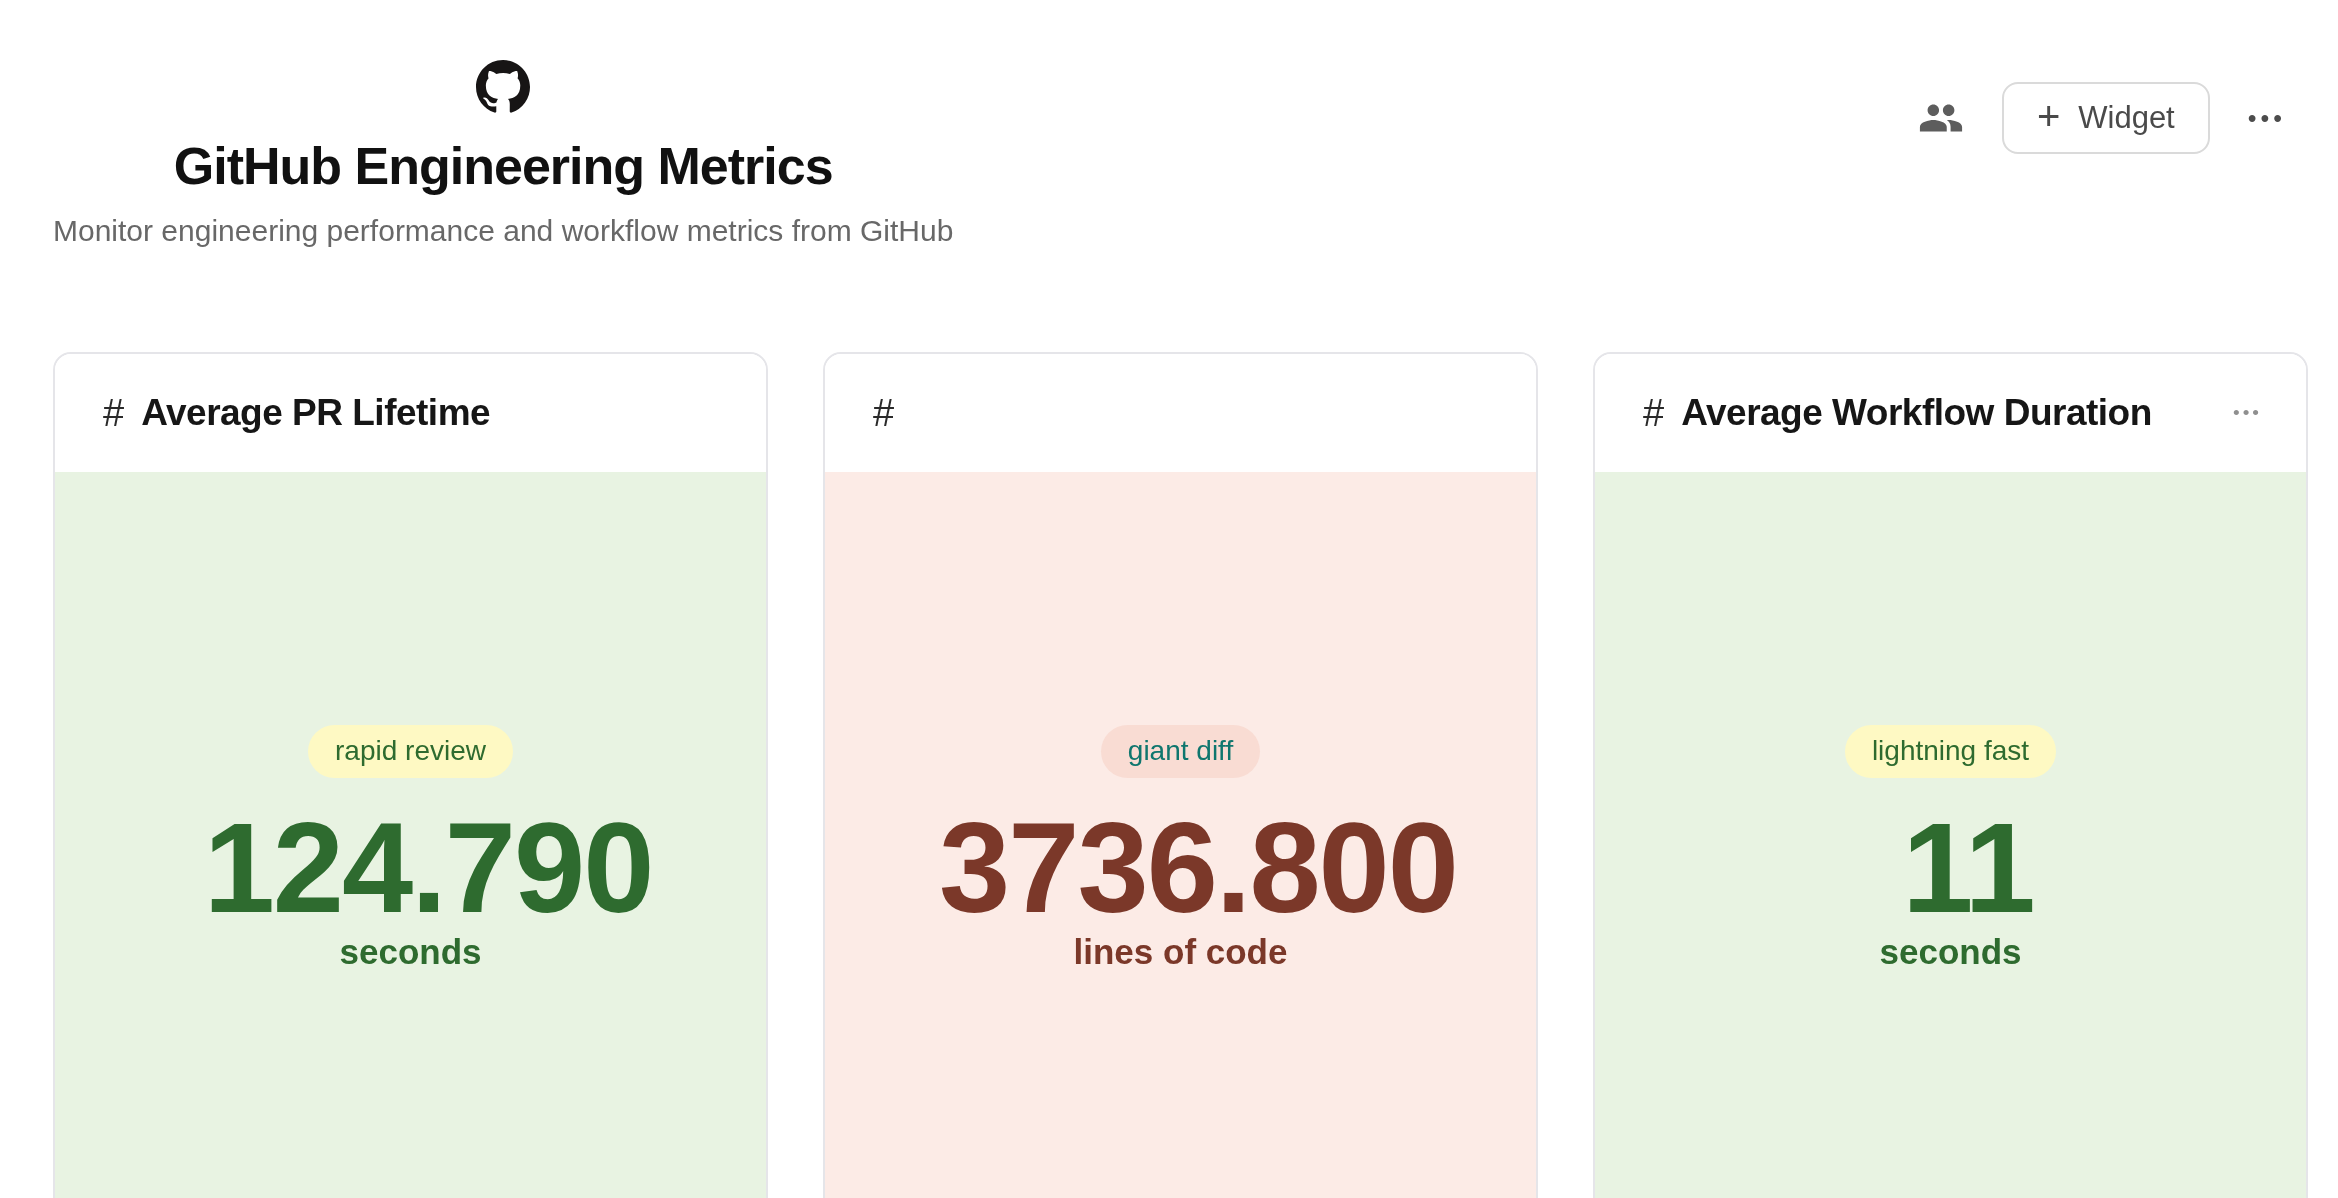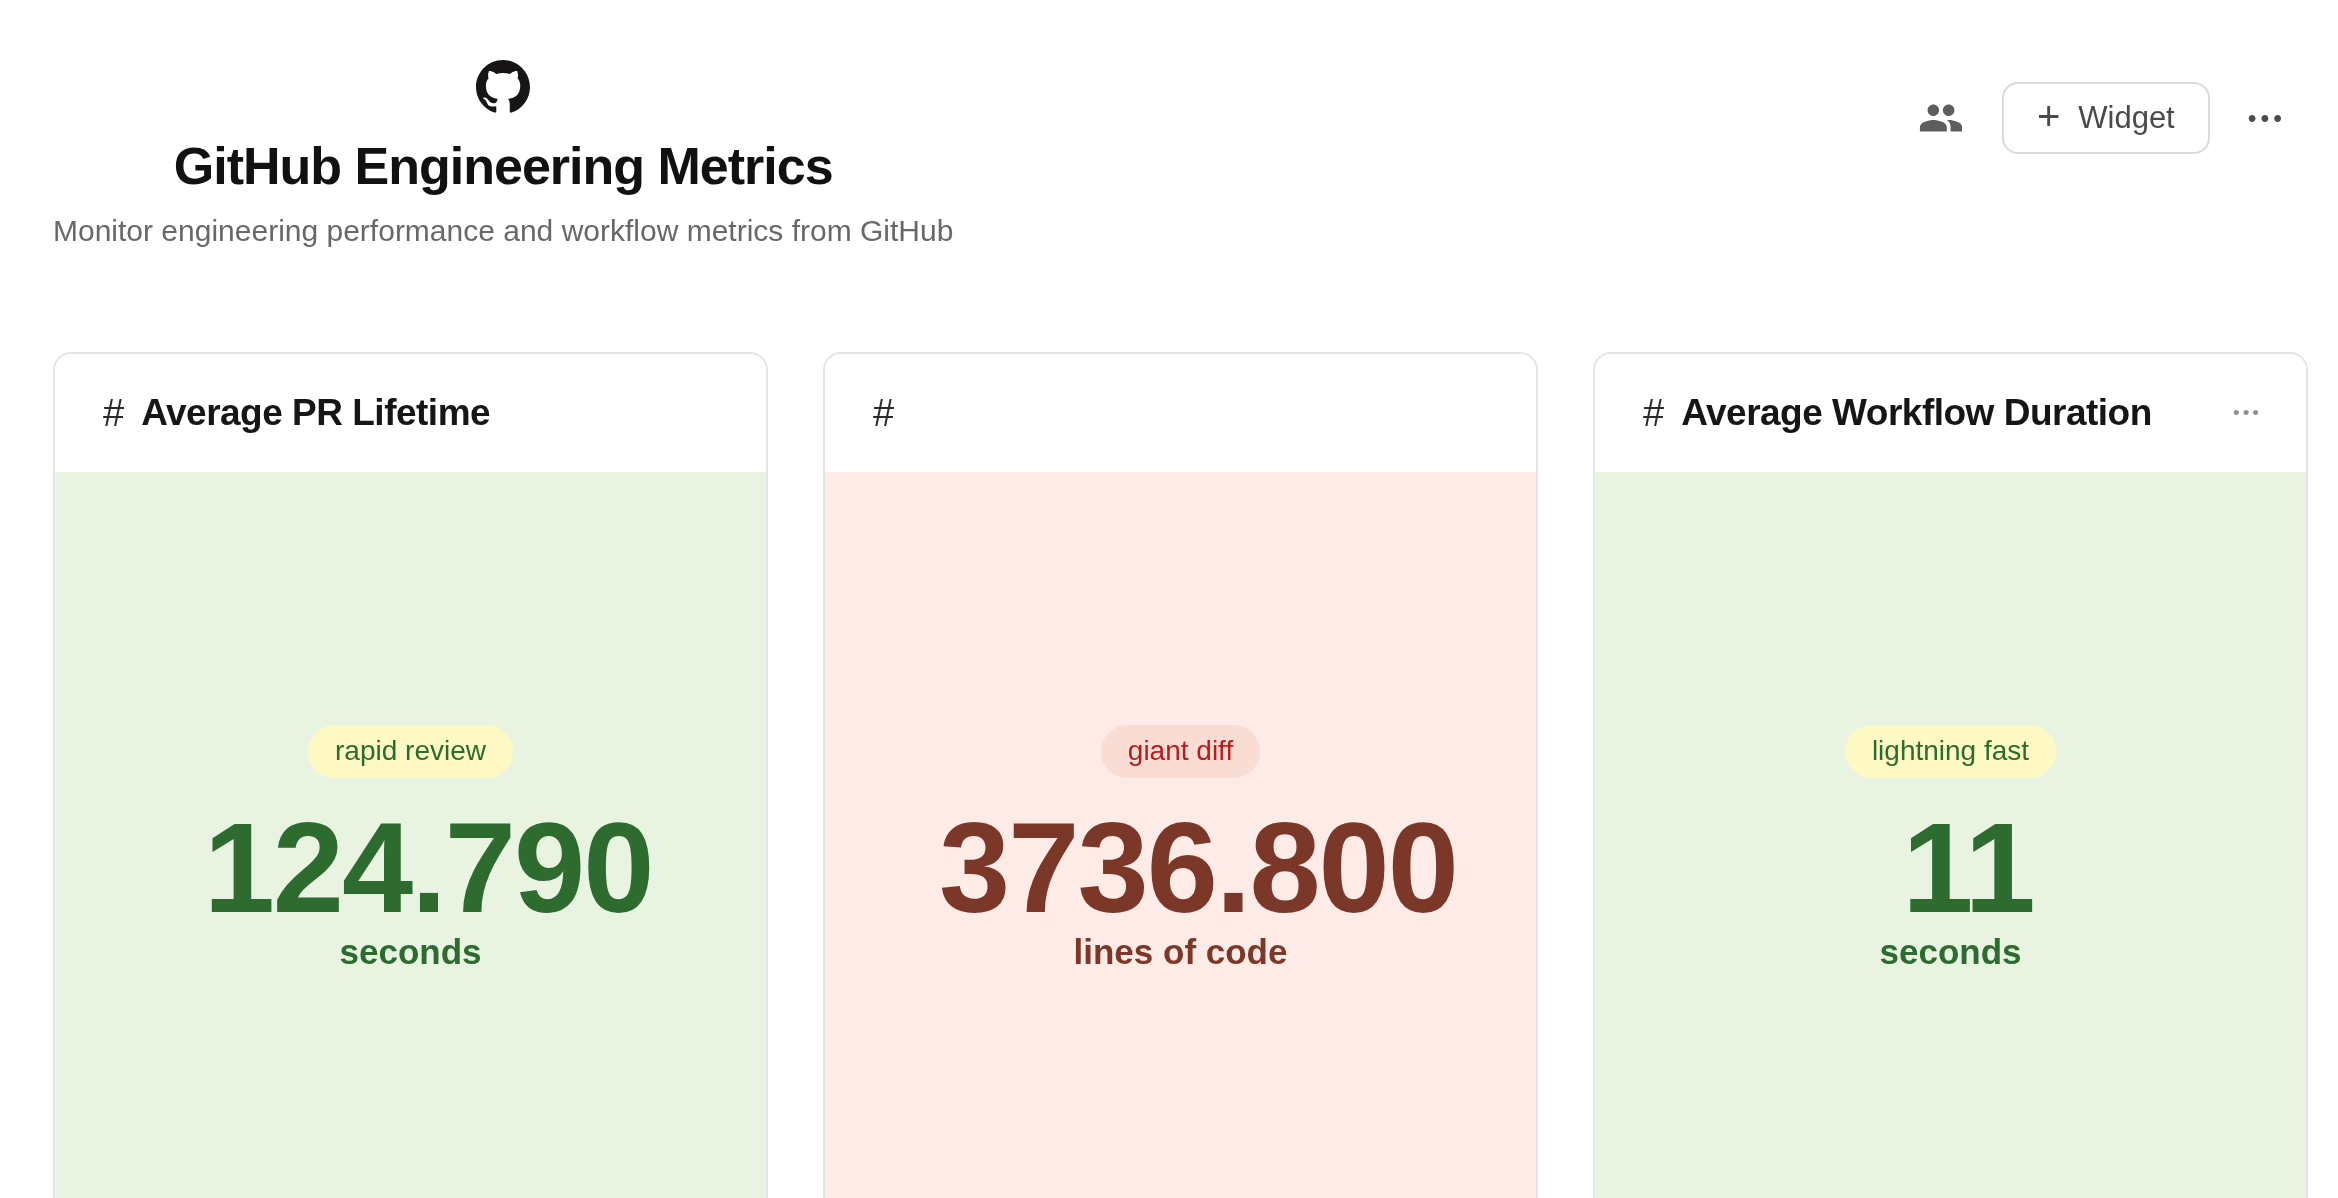--- a/index.html
+++ b/index.html
@@ -39,21 +39,21 @@
   .card-body { flex: 1; display: flex; flex-direction: column; align-items: center; justify-content: center; }
   .badge { font-size: 28px; font-weight: 400; padding: 10px 27px; border-radius: 999px; line-height: 1.15; }
   .metric-value { font-size: 128px; font-weight: 700; letter-spacing: -2px; line-height: 1; margin-top: 26px; margin-left: 35px; }
   .metric-unit { font-size: 35px; font-weight: 700; }
 
   .theme-green .card-body-inner, .card-body.theme-green { background: #e8f3e2; }
   .theme-green .badge { background: #fef9c3; color: #2e6b2f; }
   .theme-green .metric-value, .theme-green .metric-unit { color: #2e6b2f; }
 
   .card-body.theme-red { background: #fcebe6; }
-  .theme-red .badge { background: #f9dcd3; color: #b91c1c; }
+  .theme-red .badge { background: #f9dcd3; color: #0f766e; }
   .theme-red .metric-value, .theme-red .metric-unit { color: #7b3829; }
 </style>
 </head>
 <body>
 
 <div class="page">
 
   <header class="page-header">
     <div class="header-left">
       <div class="title-row">

